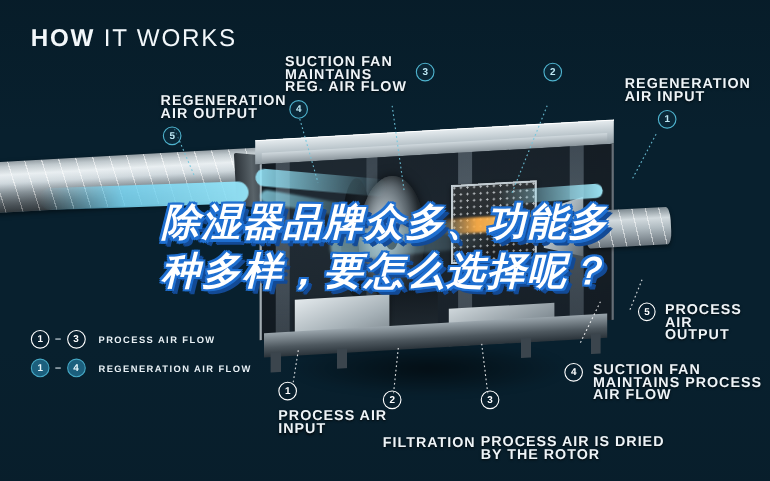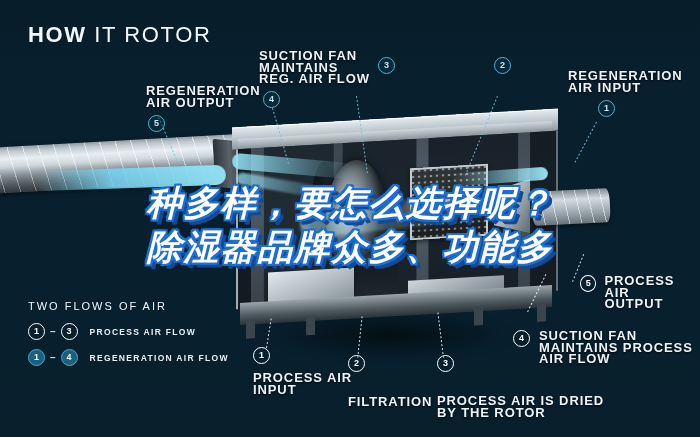--- a/index.html
+++ b/index.html
@@ -301,21 +301,21 @@
 
     <div class="flow fl-a"></div>
     <div class="flow fl-b"></div>
     <div class="flow fl-c"></div>
     <div class="flow fl-d"></div>
     <div class="flow fl-e"></div>
   </div>
 
   <div class="headline">
     <span class="hw">HOW</span>
-    <span class="rest">IT ROTOR</span>
+    <span class="rest">IT WORKS</span>
   </div>
 
   <div class="leader teal" style="left:158px;top:117px;height:48px;transform:rotate(-23deg);transform-origin:top center;">
       <i></i>
     </div>
   <div class="leader teal" style="left:272px;top:108px;height:60px;transform:rotate(-16deg);transform-origin:top center;">
       <i></i>
     </div>
   <div class="leader teal" style="left:356px;top:96px;height:78px;transform:rotate(-8deg);transform-origin:top center;">
       <i></i>
@@ -394,35 +394,34 @@
     <div class="c-text" style="margin-top:24px;">FILTRATION</div>
   </div>
 
   <div class="callout" style="left:437px;top:355px;">
     <div class="badge white">3</div>
     <div class="c-text" style="margin-top:23px;">PROCESS AIR IS DRIED
 BY THE ROTOR</div>
   </div>
 
   <div class="legend">
-    <div class="legend-title">TWO FLOWS OF AIR</div>
 
     <div class="legend-row">
       <div class="badge white">1</div>
       <span class="dash">–</span>
       <div class="badge white">3</div>
       <span class="lbl">PROCESS AIR FLOW</span>
     </div>
 
     <div class="legend-row">
       <div class="badge teal-fill">1</div>
       <span class="dash">–</span>
       <div class="badge teal-fill">4</div>
       <span class="lbl">REGENERATION AIR FLOW</span>
     </div>
   </div>
 
   <div class="cn-wrap">
+    <div class="cn-line">除湿器品牌众多、功能多</div>
     <div class="cn-line">种多样，要怎么选择呢？</div>
-    <div class="cn-line">除湿器品牌众多、功能多</div>
   </div>
 
 </div>
 
 </body></html>

